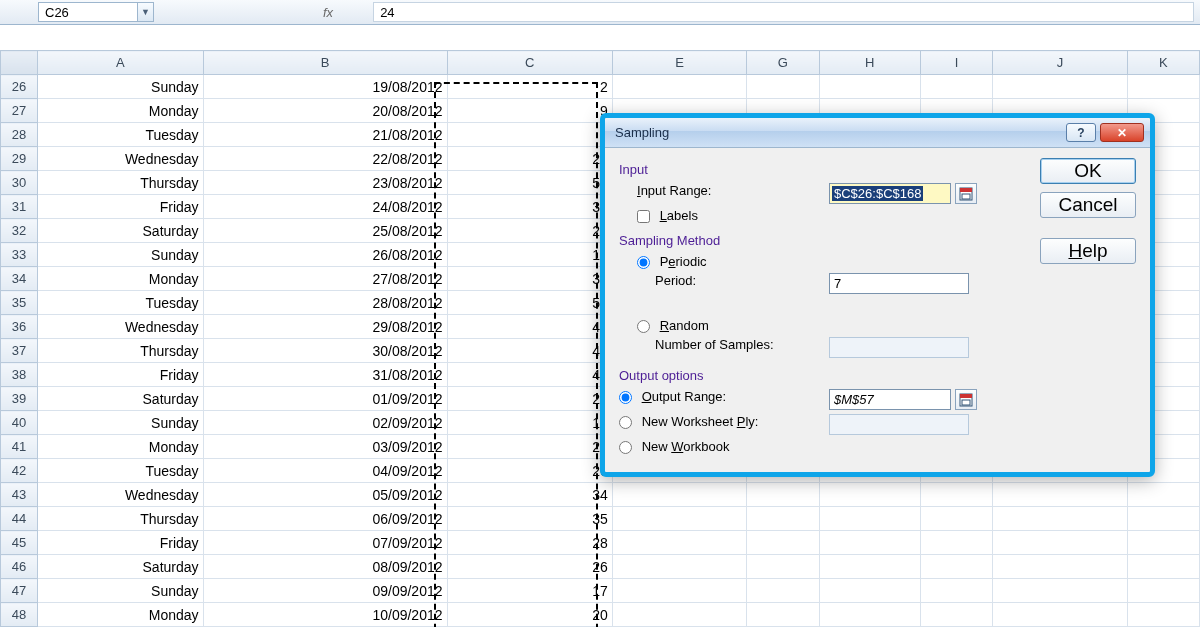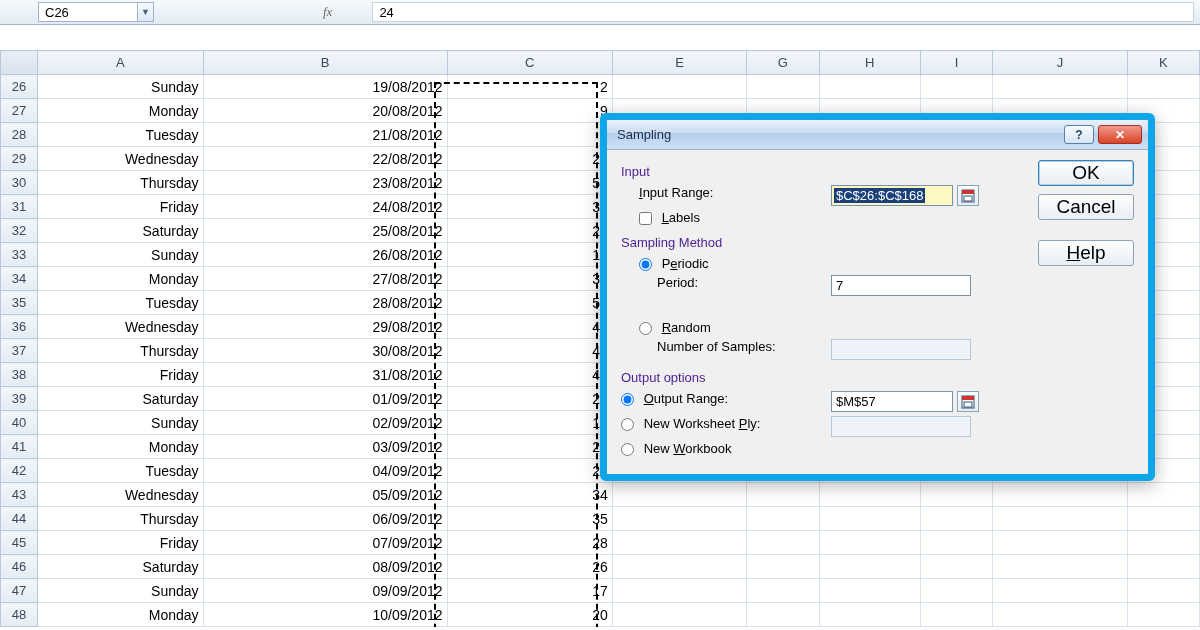--- a/index.html
+++ b/index.html
@@ -41,21 +41,21 @@
     right: 0; top: 0; bottom: 0;
     width: 16px;
     background: linear-gradient(#f7fbff,#dce8f4);
     border-left: 1px solid #9db6ce;
     display: flex; align-items: center; justify-content: center;
     font-size: 9px; color: #4a6078;
   }
   .fx-label {
     font-style: italic;
     color: #6a6a6a;
-    font-family: Liberation Serif, serif;
+    font-family: Liberation Sans, sans-serif;
     font-size: 13px;
     padding: 0 3px;
     margin-left: 50px;
   }
   .fx-cancel-check {
     width: 38px;
     height: 20px;
     display: inline-block;
   }
   .formula-input {
@@ -129,21 +129,21 @@
     pointer-events: none;
   }
 
   
   .dialog {
     position: absolute;
     left: 600px;
     top: 113px;
     width: 555px;
     background: #f0f0f0;
-    border: 7px solid #0ea5e9;
+    border: 5px solid #0ea5e9;
     border-radius: 6px;
     box-shadow: 0 4px 18px rgba(0,0,0,0.3);
     font-size: 13px;
   }
   .titlebar {
     height: 30px;
     background: linear-gradient(#eaf2fb, #c9dcf2 45%, #b5cfec 46%, #cfe1f5);
     border-bottom: 1px solid #9db6ce;
     border-radius: 5px 5px 0 0;
     display: flex;
@@ -615,21 +615,21 @@
         <span class="ctrl"><input class="txt disabled" disabled="" value="" style=""></span>
       </div>
 
       <div class="section-label" style="margin-top:10px">Output options</div>
       <div class="row">
         <span class="lbl" style="padding-left:0">
           <input type="radio" name="out" checked="" style="">
           <span><span class="underline-key">O</span>utput Range:</span>
         </span>
         <span class="ctrl range-picker">
-          <input class="txt" style="width: 122px;" value="$M$57">
+          <input class="txt" style="width: 122px; font-style: italic;" value="$M$57">
           <span class="picker-btn">
             <svg viewBox="0 0 14 14">
                 <rect x="1" y="1" width="12" height="12" fill="#fff" stroke="#357" stroke-width="1"></rect>
                 <rect x="1" y="1" width="12" height="4" fill="#c33"></rect>
                 <rect x="3" y="7" width="8" height="5" fill="none" stroke="#357"></rect>
               </svg>
           </span>
         </span>
       </div>
       <div class="row">

